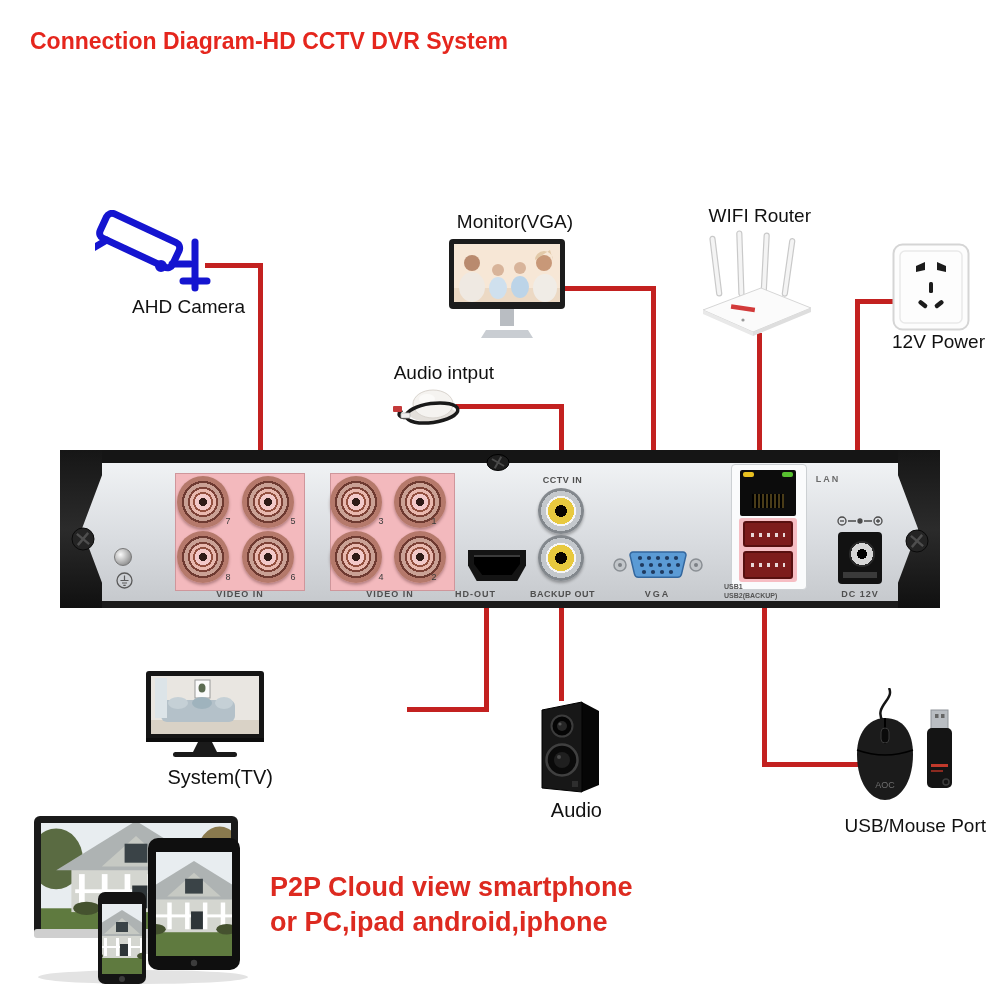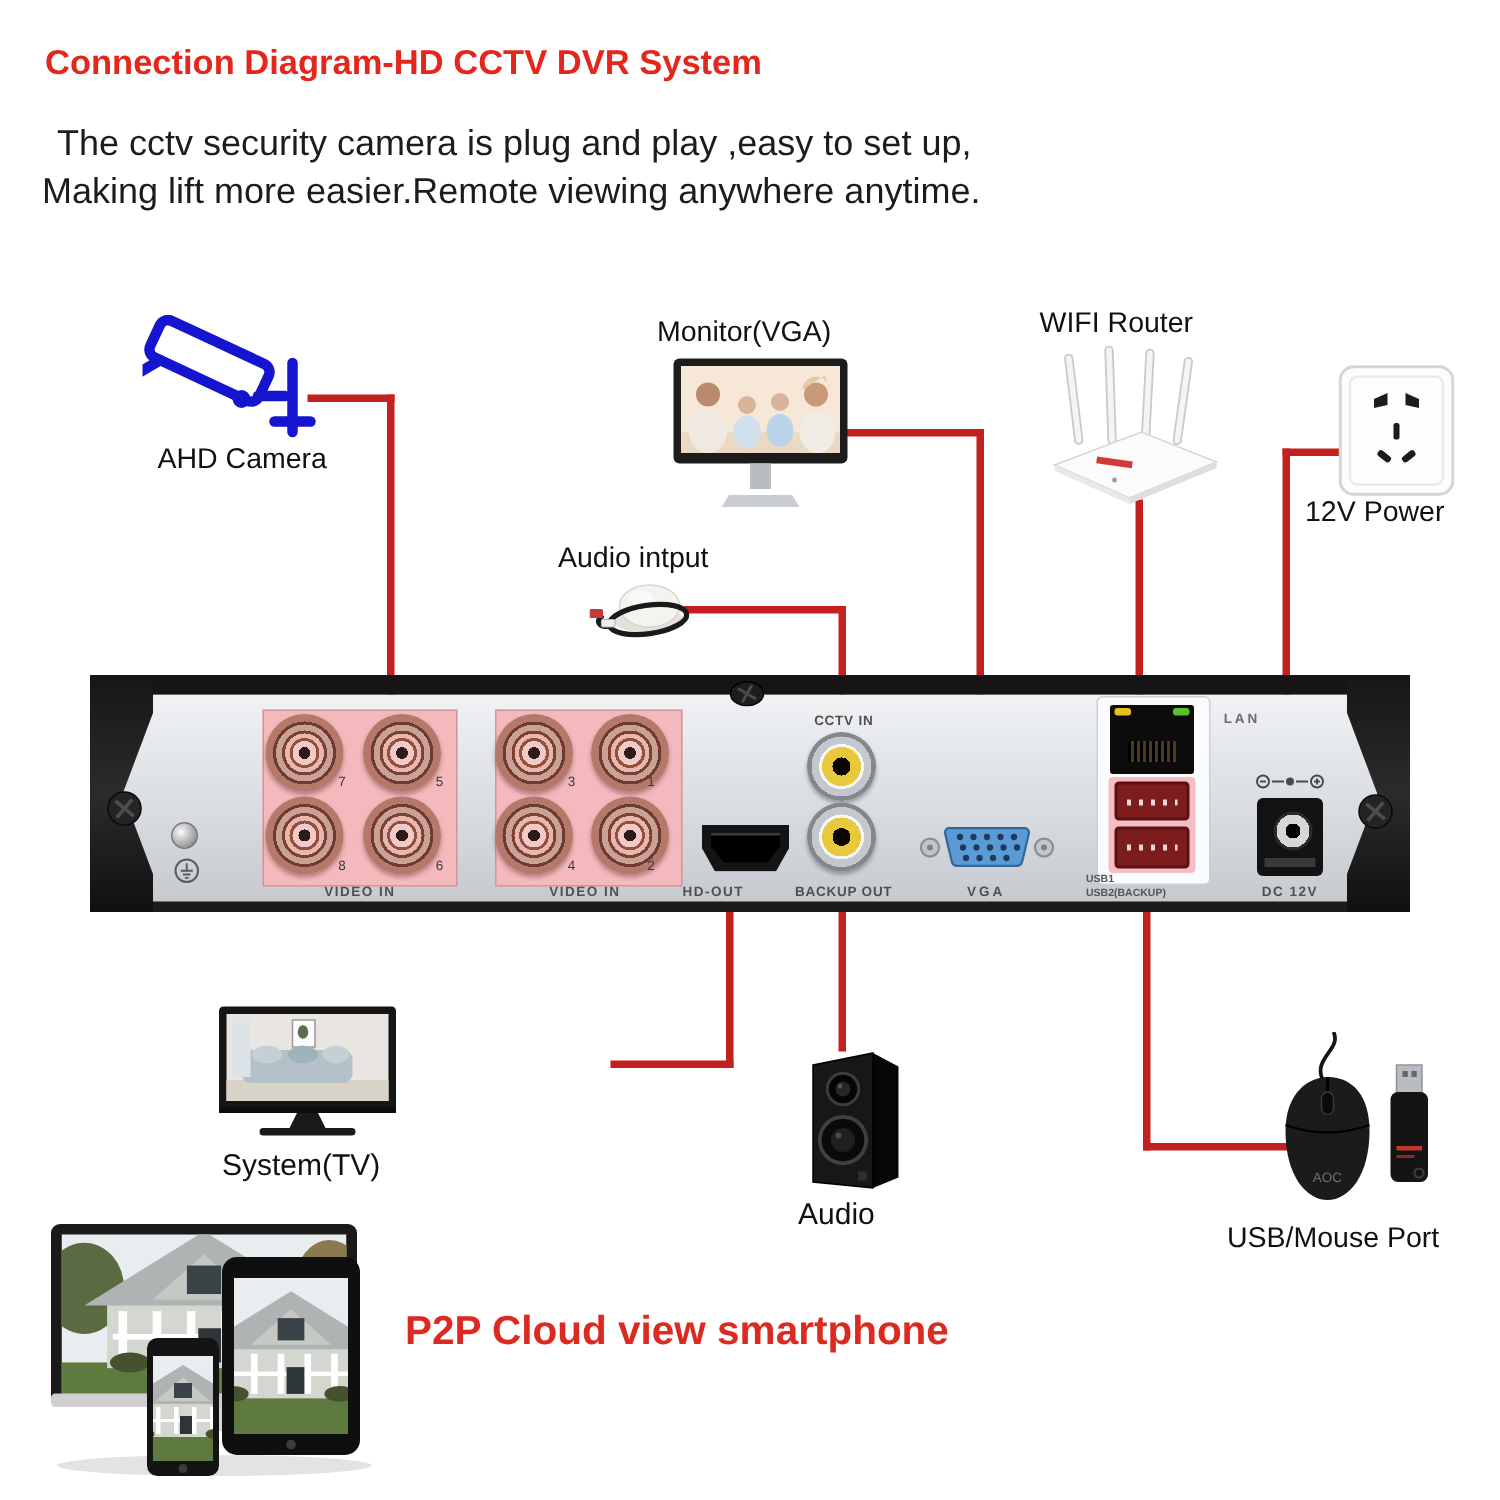--- a/index.html
+++ b/index.html
@@ -3,21 +3,21 @@
 <meta charset="utf-8">
 <style>
   html,body{margin:0;padding:0;background:#fff;}
   #stage{position:relative;width:1000px;height:1000px;background:#fff;overflow:hidden;
          font-family:"Liberation Sans", sans-serif;}
   
   .title{position:absolute;left:30px;top:28px;font-size:23px;font-weight:bold;color:#e5261d;white-space:nowrap;}
   .sub{position:absolute;color:#1c1c1c;font-size:24px;white-space:nowrap;}
   .sub1{left:38px;top:82px;}
   .sub2{left:28px;top:114px;}
-  .lbl{position:absolute;color:#111;font-size:19px;text-align:left;white-space:nowrap;}
+  .lbl{position:absolute;color:#111;font-size:19px;text-align:right;white-space:nowrap;}
   .footer-red{position:absolute;left:270px;top:870px;font-size:27px;font-weight:bold;color:#dd2a20;line-height:35px;white-space:nowrap;}
   
   .line{position:absolute;background:#c32120;}
   
   #dvr{position:absolute;left:60px;top:450px;width:880px;height:158px;}
   .dvr-face{position:absolute;left:0;top:12px;width:880px;height:139px;
             background:linear-gradient(#f0f2f4,#d9dce0 55%,#c6c9cd);border-top:1px solid #888;}
   .dvr-top{position:absolute;left:0;top:0;width:880px;height:13px;background:#151515;}
   .dvr-bottom{position:absolute;left:0;top:151px;width:880px;height:7px;background:#1b1b1b;}
   .bracket{position:absolute;top:0;width:42px;height:158px;background:linear-gradient(#161616,#2b2b2b 50%,#101010);}
@@ -52,22 +52,20 @@
   .stud{position:absolute;left:54px;top:98px;width:16px;height:16px;border-radius:50%;
        background:radial-gradient(circle at 35% 35%,#fafafa,#9a9a9a 70%,#6c6c6c);border:1px solid #777;}
   .icon{position:absolute;}
 </style>
 </head>
 <body>
 
 <div id="stage">
 
   <div class="title">Connection Diagram-HD CCTV DVR System</div>
-  <div class="sub sub1">The cctv  security camera  is plug and play ,easy to set up,</div>
-  <div class="sub sub2">Making lift more easier.Remote viewing anywhere anytime.</div>
 
   <div class="line" style="left:205px;top:263px;width:58px;height:5px"></div>
   <div class="line" style="left:258px;top:263px;width:5px;height:223px"></div>
   <div class="line" style="left:563px;top:286px;width:93px;height:5px"></div>
   <div class="line" style="left:651px;top:286px;width:5px;height:264px"></div>
   <div class="line" style="left:456px;top:404px;width:108px;height:5px"></div>
   <div class="line" style="left:559px;top:404px;width:5px;height:106px"></div>
   <div class="line" style="left:757px;top:333px;width:5px;height:172px"></div>
   <div class="line" style="left:855px;top:299px;width:44px;height:5px"></div>
   <div class="line" style="left:855px;top:299px;width:5px;height:257px"></div>
@@ -343,15 +341,16 @@
     <rect x="120" y="26" width="92" height="132" rx="10" fill="#0f0f0f"></rect>
     <use href="#house" x="128" y="40" width="76" height="104"></use>
     <circle cx="166" cy="151" r="3.2" fill="#3c3c3c"></circle>
     <rect x="70" y="80" width="48" height="92" rx="7" fill="#141414"></rect>
     <use href="#house" x="74" y="92" width="40" height="70"></use>
     <circle cx="94" cy="167" r="3" fill="#3c3c3c"></circle>
   </svg>
 
   <div class="footer-red">
     <div>P2P Cloud view smartphone</div>
+    <div>or PC,ipad android,iphone</div>
   </div>
 
 </div>
 
 </body></html>

